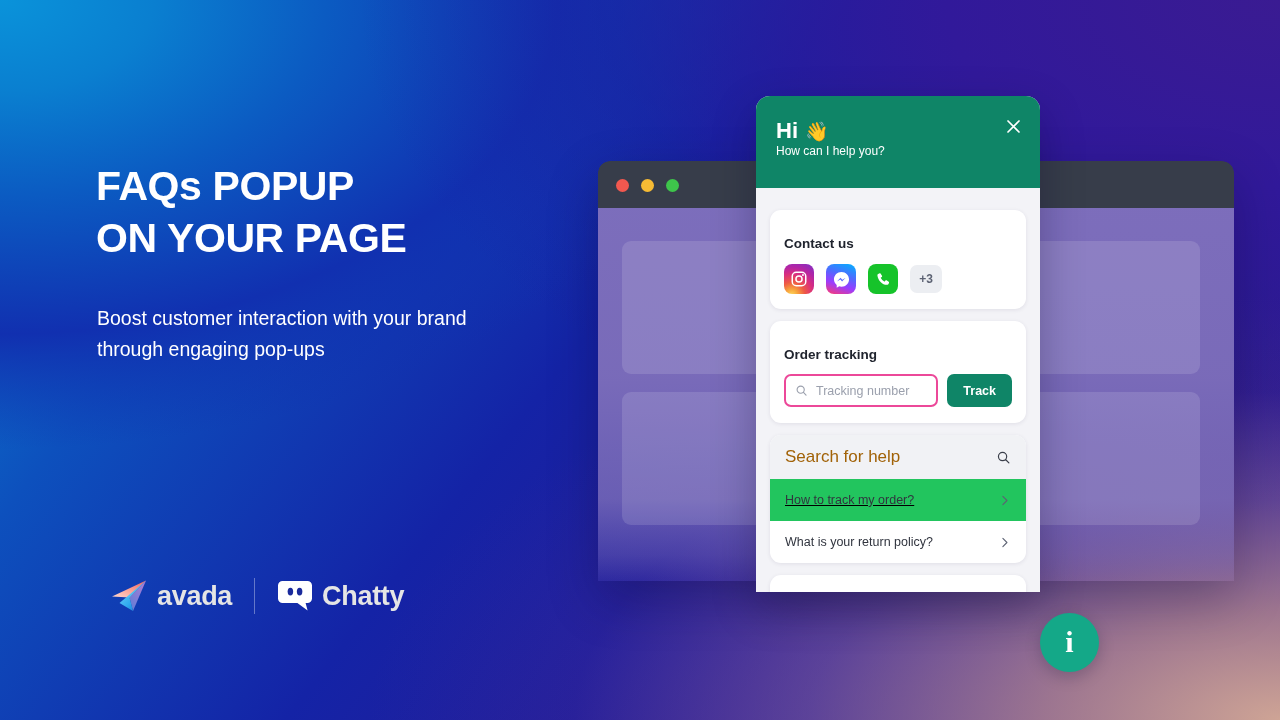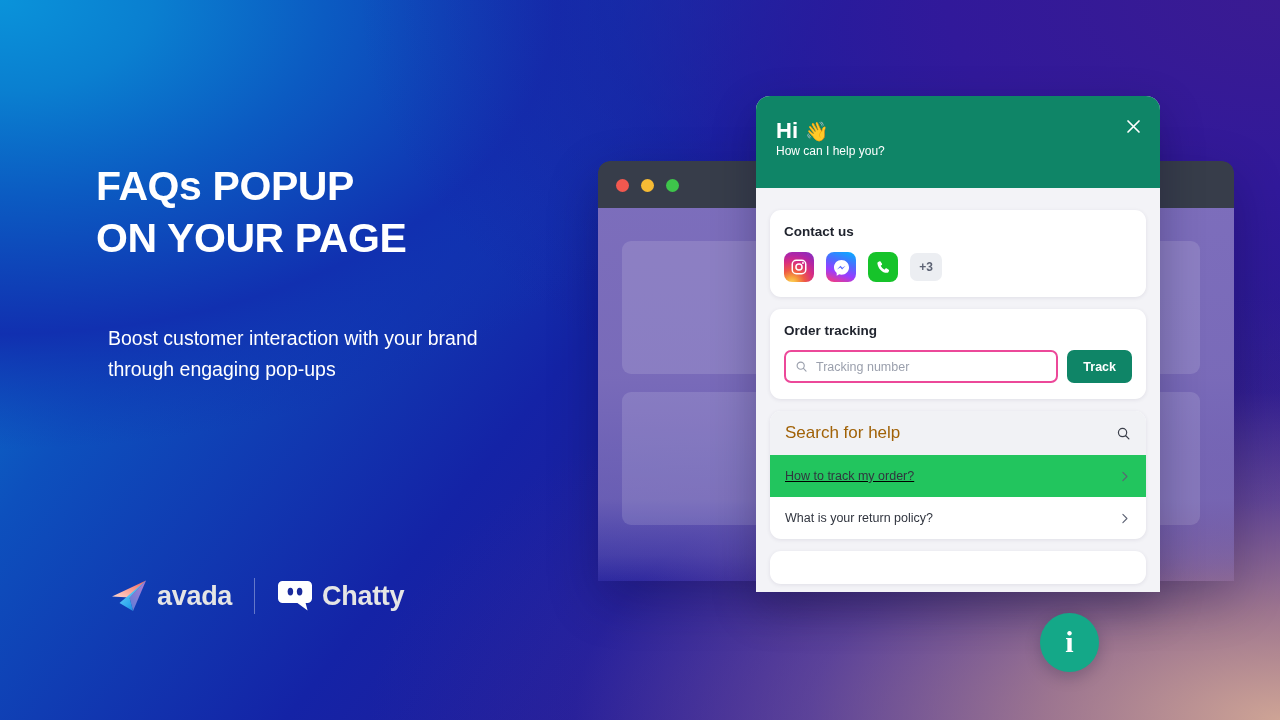--- a/index.html
+++ b/index.html
@@ -77,21 +77,21 @@
     border-radius: 9px;
   }
   .panel.p1 { left: 24px; top: 33px; width: 578px; height: 133px; }
   .panel.p2 { left: 24px; top: 184px; width: 578px; height: 133px; }
 
   
   .popup {
     position: absolute;
     left: 756px;
     top: 96px;
-    width: 404px;
+    width: 284px;
     height: 496px;
     border-radius: 14px 14px 0 0;
     overflow: hidden;
     background: #f3f3f7;
     box-shadow: 0 16px 44px rgba(10,8,40,0.30);
   }
   .popup-header {
     position: relative;
     background: #0f8567;
     padding: 22px 20px 30px 20px;
@@ -139,20 +139,21 @@
     background: #ffffff;
     border-radius: 11px;
     box-shadow: 0 1px 4px rgba(30,20,70,0.09);
     margin-bottom: 12px;
     overflow: hidden;
   }
   .card-title {
     font-size: 13.5px;
     font-weight: bold;
     color: #20242e;
+    margin-top: 12px;
   }
 
   
   .contact-card { padding: 14px 14px 15px 14px; }
   .contact-icons {
     display: flex;
     align-items: center;
     gap: 12px;
     margin-top: 13px;
   }
@@ -271,28 +272,27 @@
     left: 96px;
     top: 160px;
     color: #ffffff;
     font-size: 41px;
     font-weight: bold;
     line-height: 1.28;
     letter-spacing: -0.4px;
   }
   .subhead {
     position: absolute;
-    left: 108px;
+    left: 97px;
     top: 303px;
     width: 420px;
     color: #ffffff;
     font-size: 19.5px;
     line-height: 1.58;
     font-weight: 400;
-    margin-top: 20px;
   }
 
   
   .logos {
     position: absolute;
     left: 110px;
     top: 578px;
     display: flex;
     align-items: center;
     gap: 22px;

